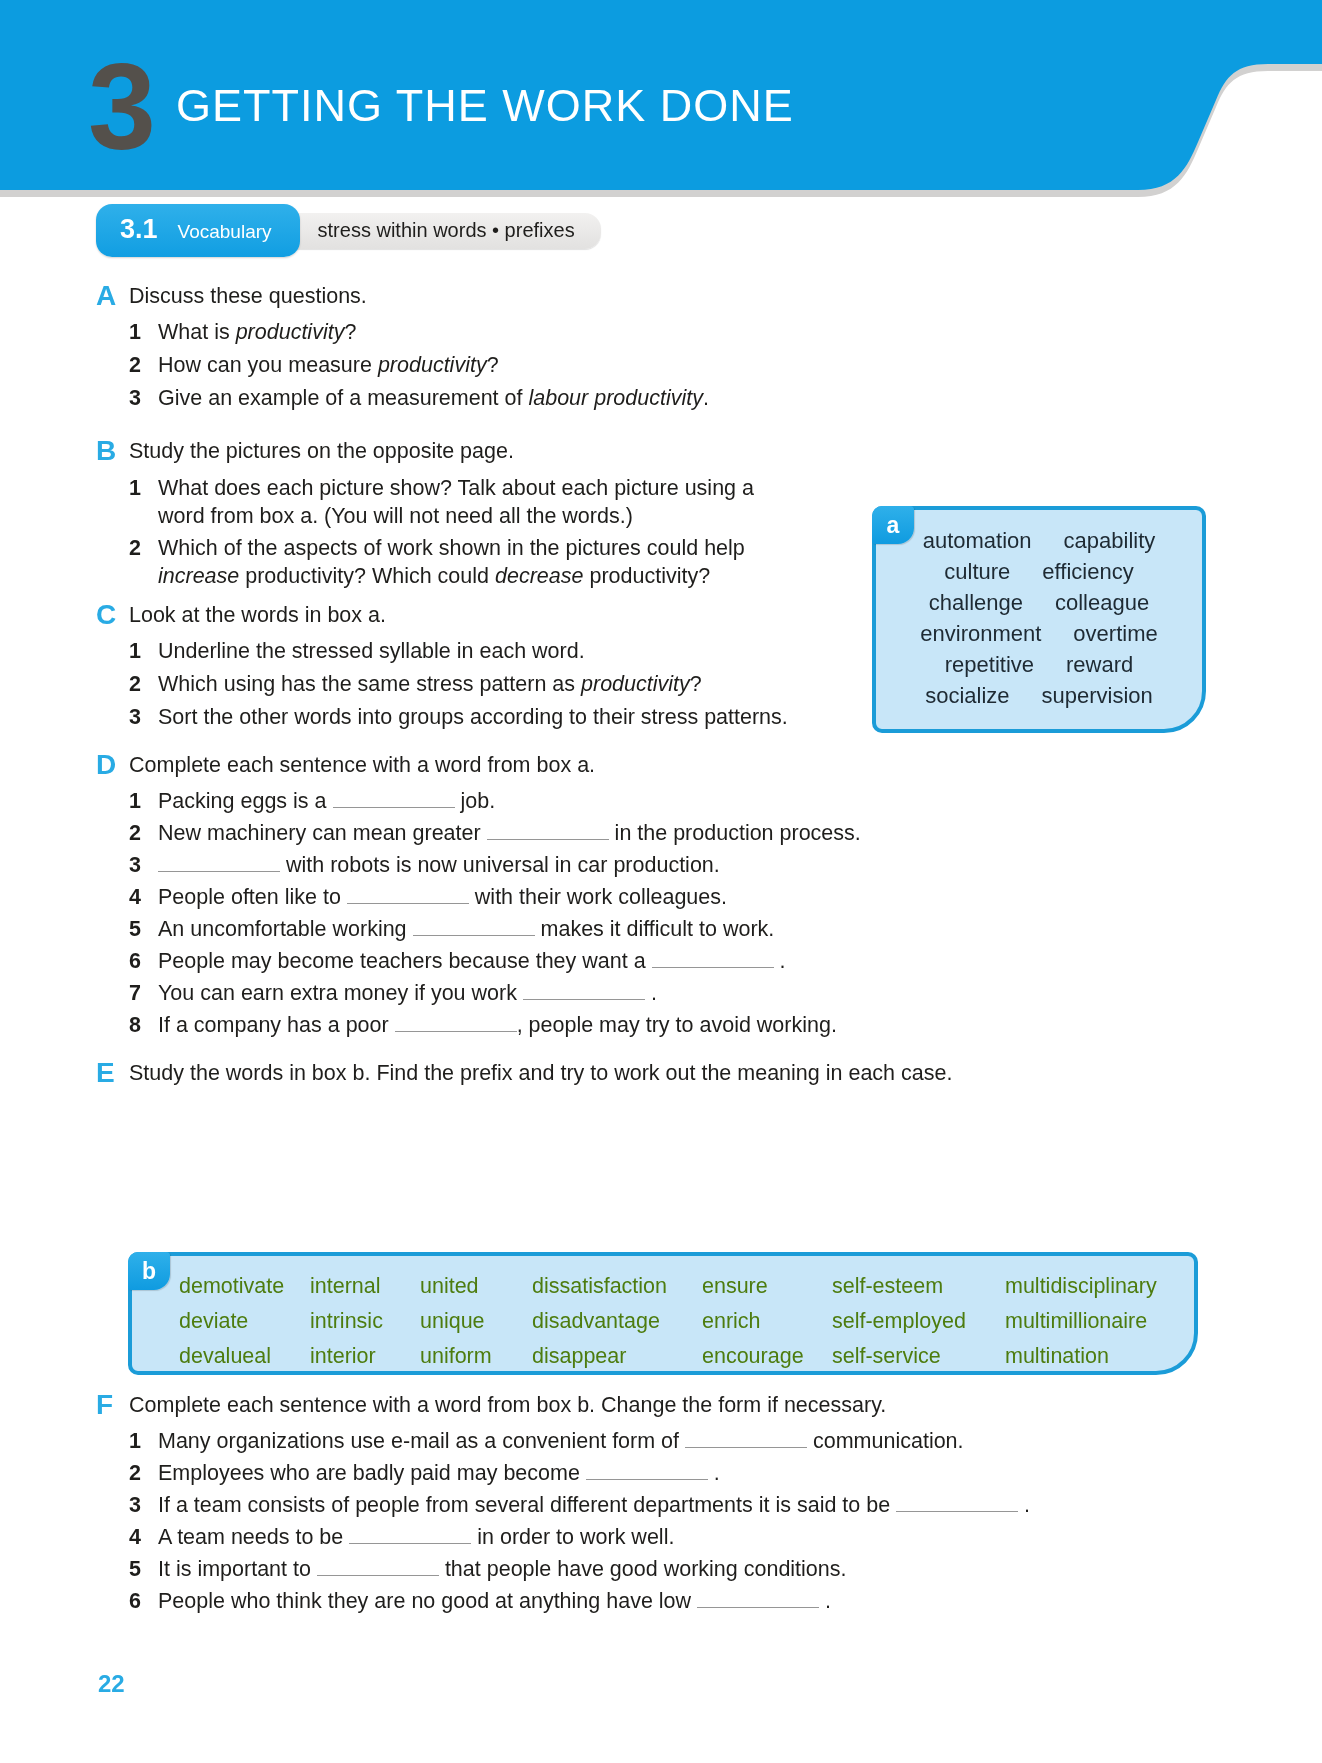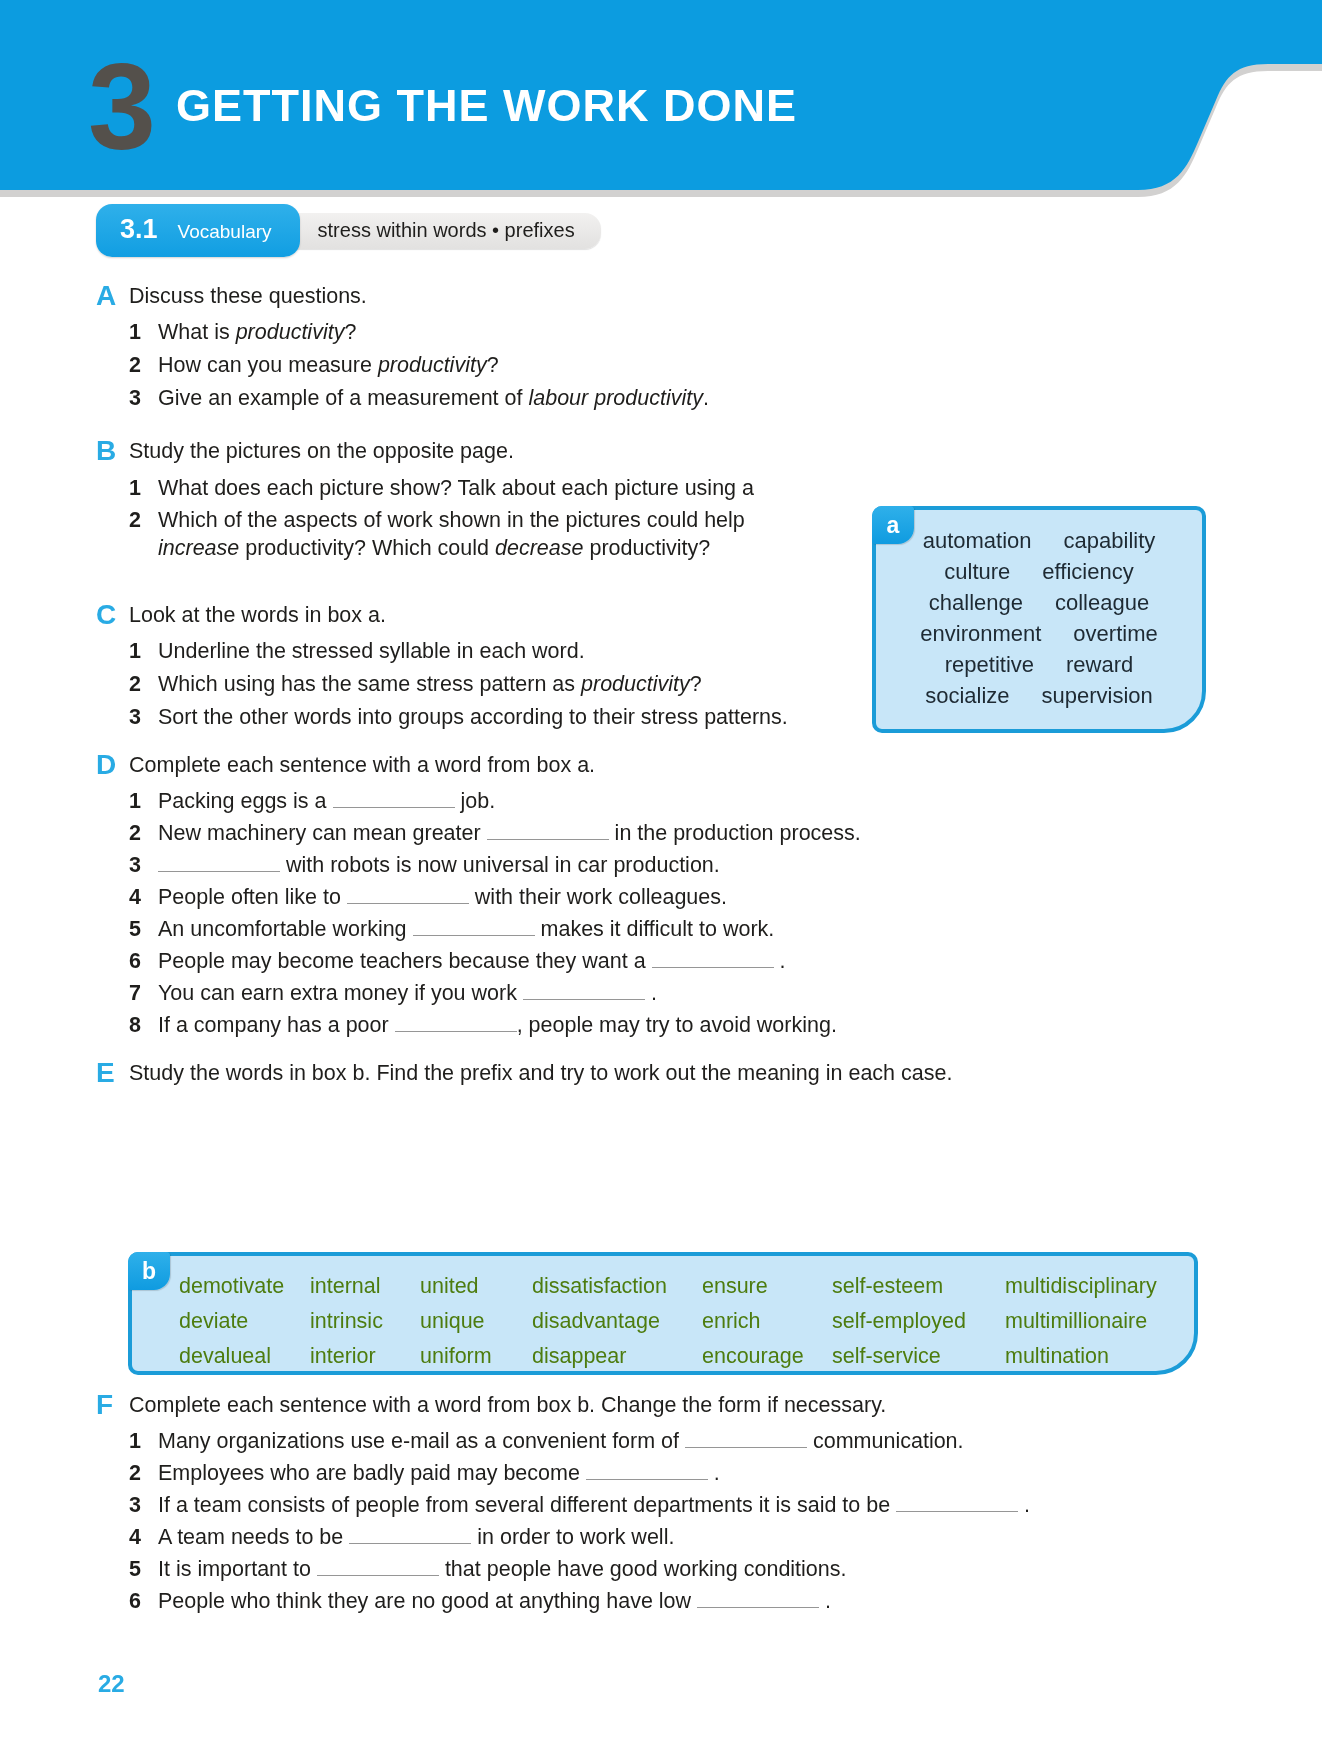--- a/index.html
+++ b/index.html
@@ -7,21 +7,21 @@
     position:relative;width:1322px;height:1763px;background:#ffffff;overflow:hidden;
     font-family:"Liberation Sans", sans-serif;color:#1f1e1c;
   }
   
   .header-svg{position:absolute;top:0;left:0;}
   .unit-number{
     position:absolute;left:88px;top:46px;font-size:122px;line-height:1;
     font-weight:bold;color:#54504b;letter-spacing:-2px;
   }
   .unit-title{
-    position:absolute;left:176px;top:80px;font-size:45px;font-weight:bold;
+    position:absolute;left:176px;top:80px;font-size:45px;font-weight:normal;
     color:#ffffff;letter-spacing:1px;white-space:nowrap;
   }
   
   .tabs-row{position:absolute;left:96px;top:204px;display:flex;align-items:center;}
   .lesson-tab{
     position:relative;z-index:2;display:flex;align-items:baseline;gap:20px;
     background:linear-gradient(#2fb0ea,#119ee2);border-radius:16px;
     padding:10px 28px 12px 24px;color:#fff;box-shadow:0 1px 2px rgba(0,0,0,.18);
   }
   .lesson-tab .num{font-size:27px;font-weight:bold;}
@@ -119,21 +119,21 @@
   </div>
 
   <div class="section sec-b wrap-b" style="top:438px">
     <div class="sec-head">
       <span class="sec-letter">B</span>
       <span class="sec-title">Study the pictures on the opposite page.</span>
     </div>
     <div class="items">
       <div class="item">
         <span class="n">1</span>
-        <span class="t"><span>What does each picture show? Talk about each picture using a</span><br></span>
+        <span class="t"><span>What does each picture show? Talk about each picture using a</span><br><span>word from box a. (You will not need all the words.)</span></span>
       </div>
       <div class="item">
         <span class="n">2</span>
         <span class="t"><span>Which of the aspects of work shown in the pictures could help</span><br><span class="it">increase</span><span> productivity? Which could </span><span class="it">decrease</span><span> productivity?</span></span>
       </div>
     </div>
   </div>
 
   <div class="word-box box-a">
     <div class="box-tag">a</div>

